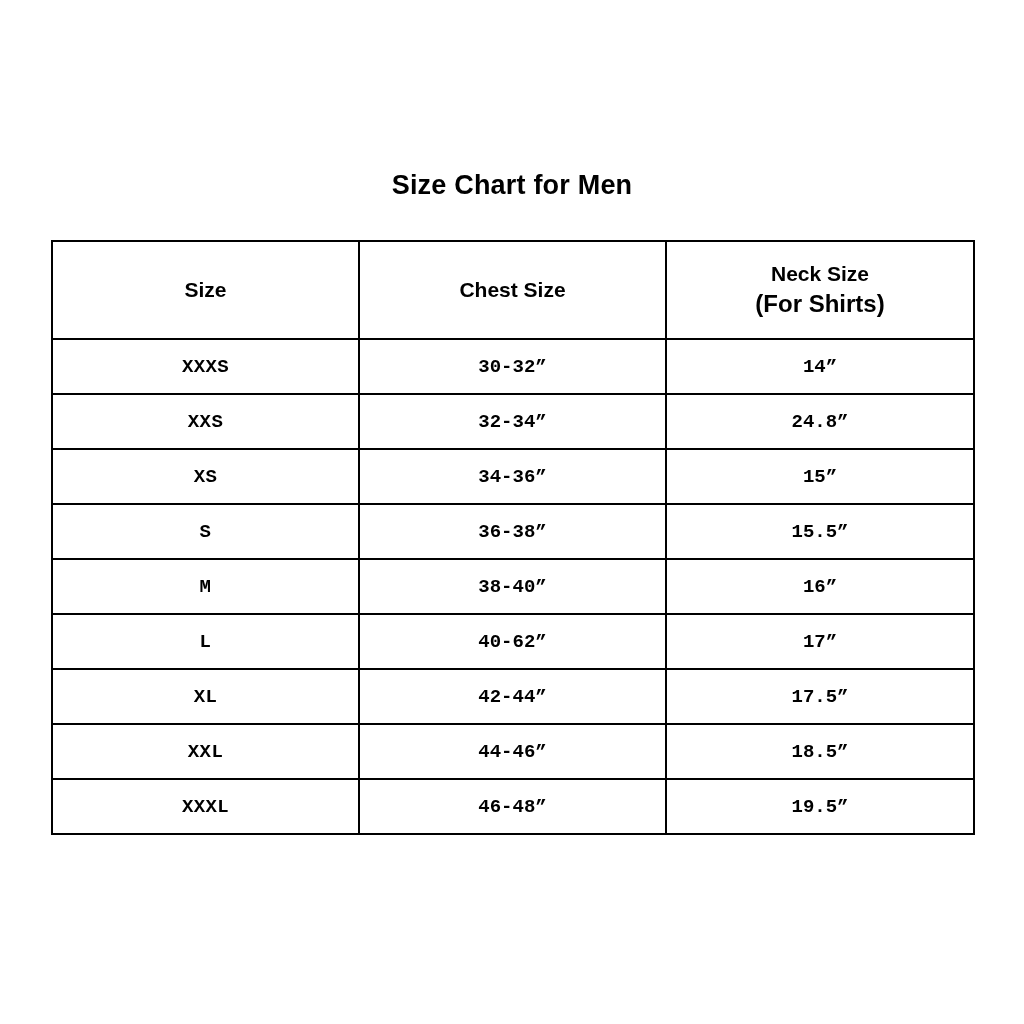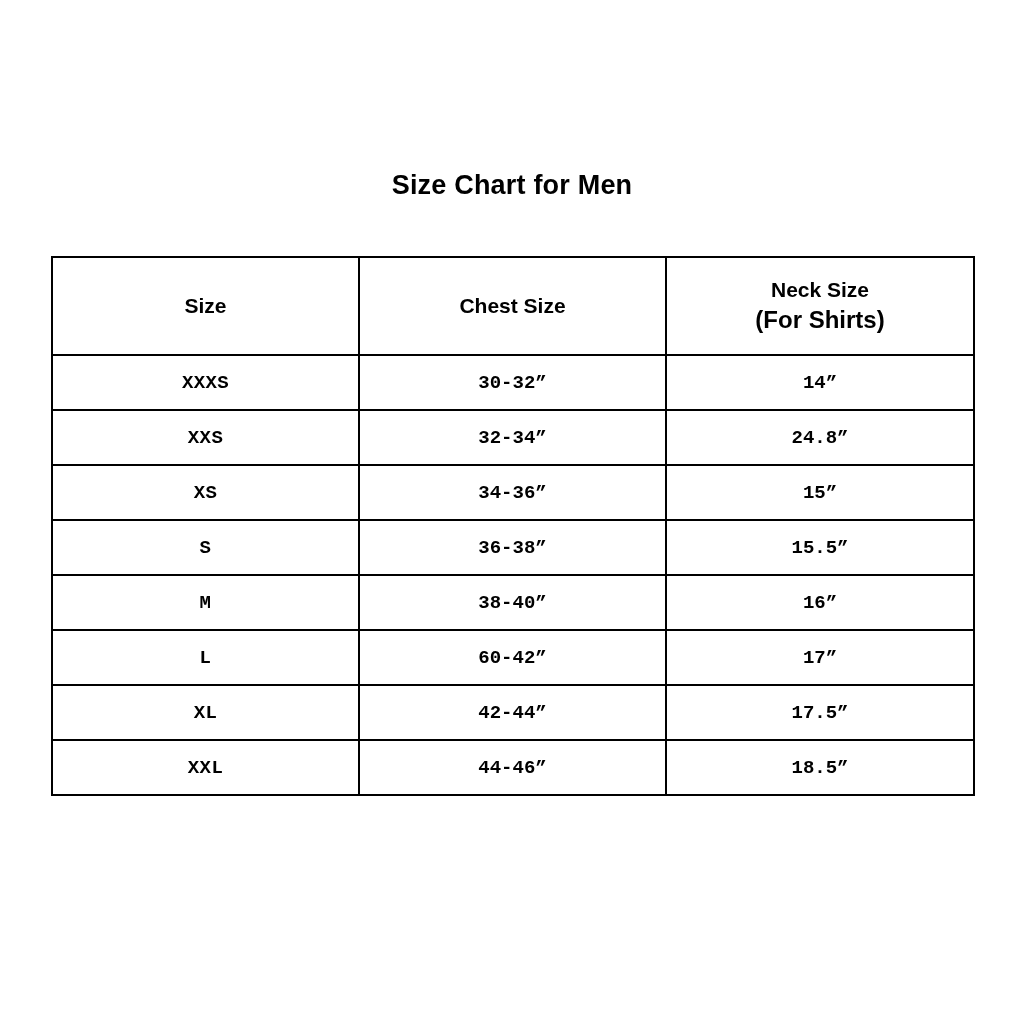--- a/index.html
+++ b/index.html
@@ -26,21 +26,21 @@
     top: 170px;
     left: 0;
     width: 1024px;
     text-align: center;
     font-size: 27px;
     font-weight: bold;
     letter-spacing: 0.2px;
   }
   .size-table-wrap {
     position: absolute;
-    top: 256px;
+    top: 240px;
     left: 51px;
     width: 922px;
   }
   table.size-table {
     border-collapse: collapse;
     width: 922px;
     table-layout: fixed;
   }
   table.size-table col.c1 { width: 307px; }
   table.size-table col.c2 { width: 307px; }
@@ -124,30 +124,35 @@
           <td>36-38”</td>
           <td>15.5”</td>
         </tr>
         <tr>
           <td class="size-cell">M</td>
           <td>38-40”</td>
           <td>16”</td>
         </tr>
         <tr>
           <td class="size-cell">L</td>
-          <td>60-42”</td>
+          <td>40-62”</td>
           <td>17”</td>
         </tr>
         <tr>
           <td class="size-cell">XL</td>
           <td>42-44”</td>
           <td>17.5”</td>
         </tr>
         <tr>
           <td class="size-cell">XXL</td>
           <td>44-46”</td>
           <td>18.5”</td>
         </tr>
+        <tr>
+          <td class="size-cell">XXXL</td>
+          <td>46-48”</td>
+          <td>19.5”</td>
+        </tr>
       </tbody>
     </table>
   </div>
 
 </div>
 
 </body></html>

